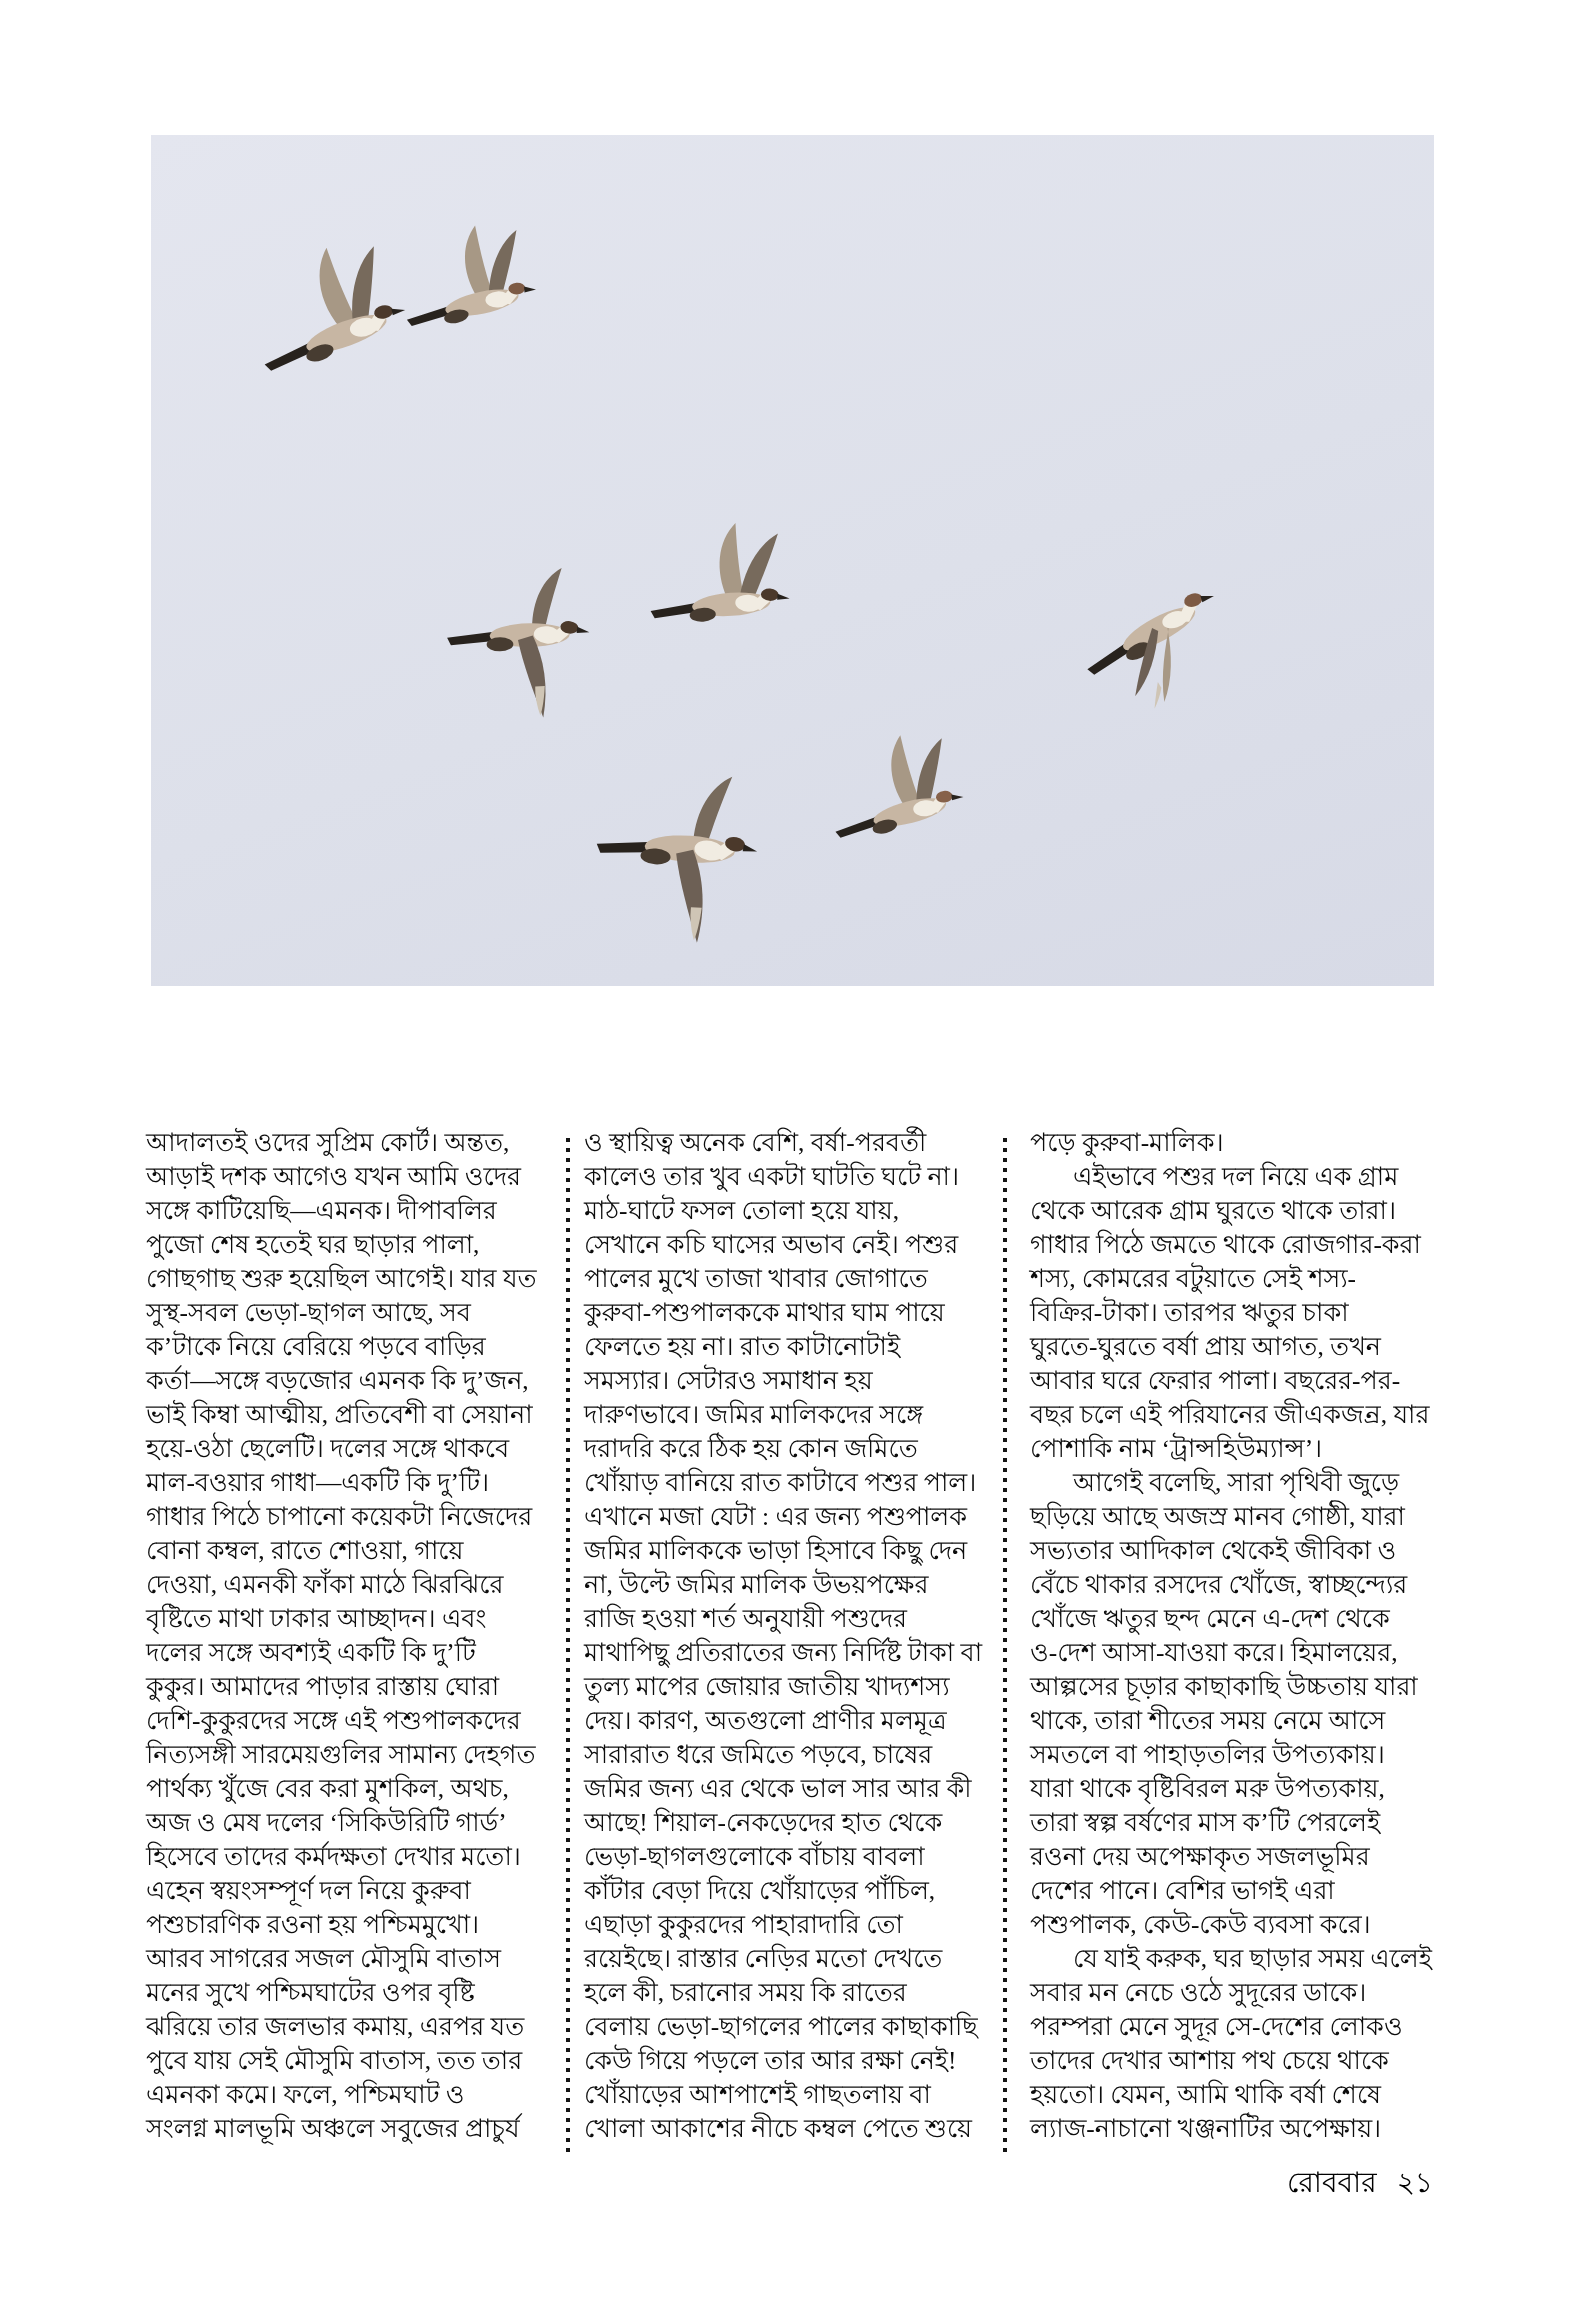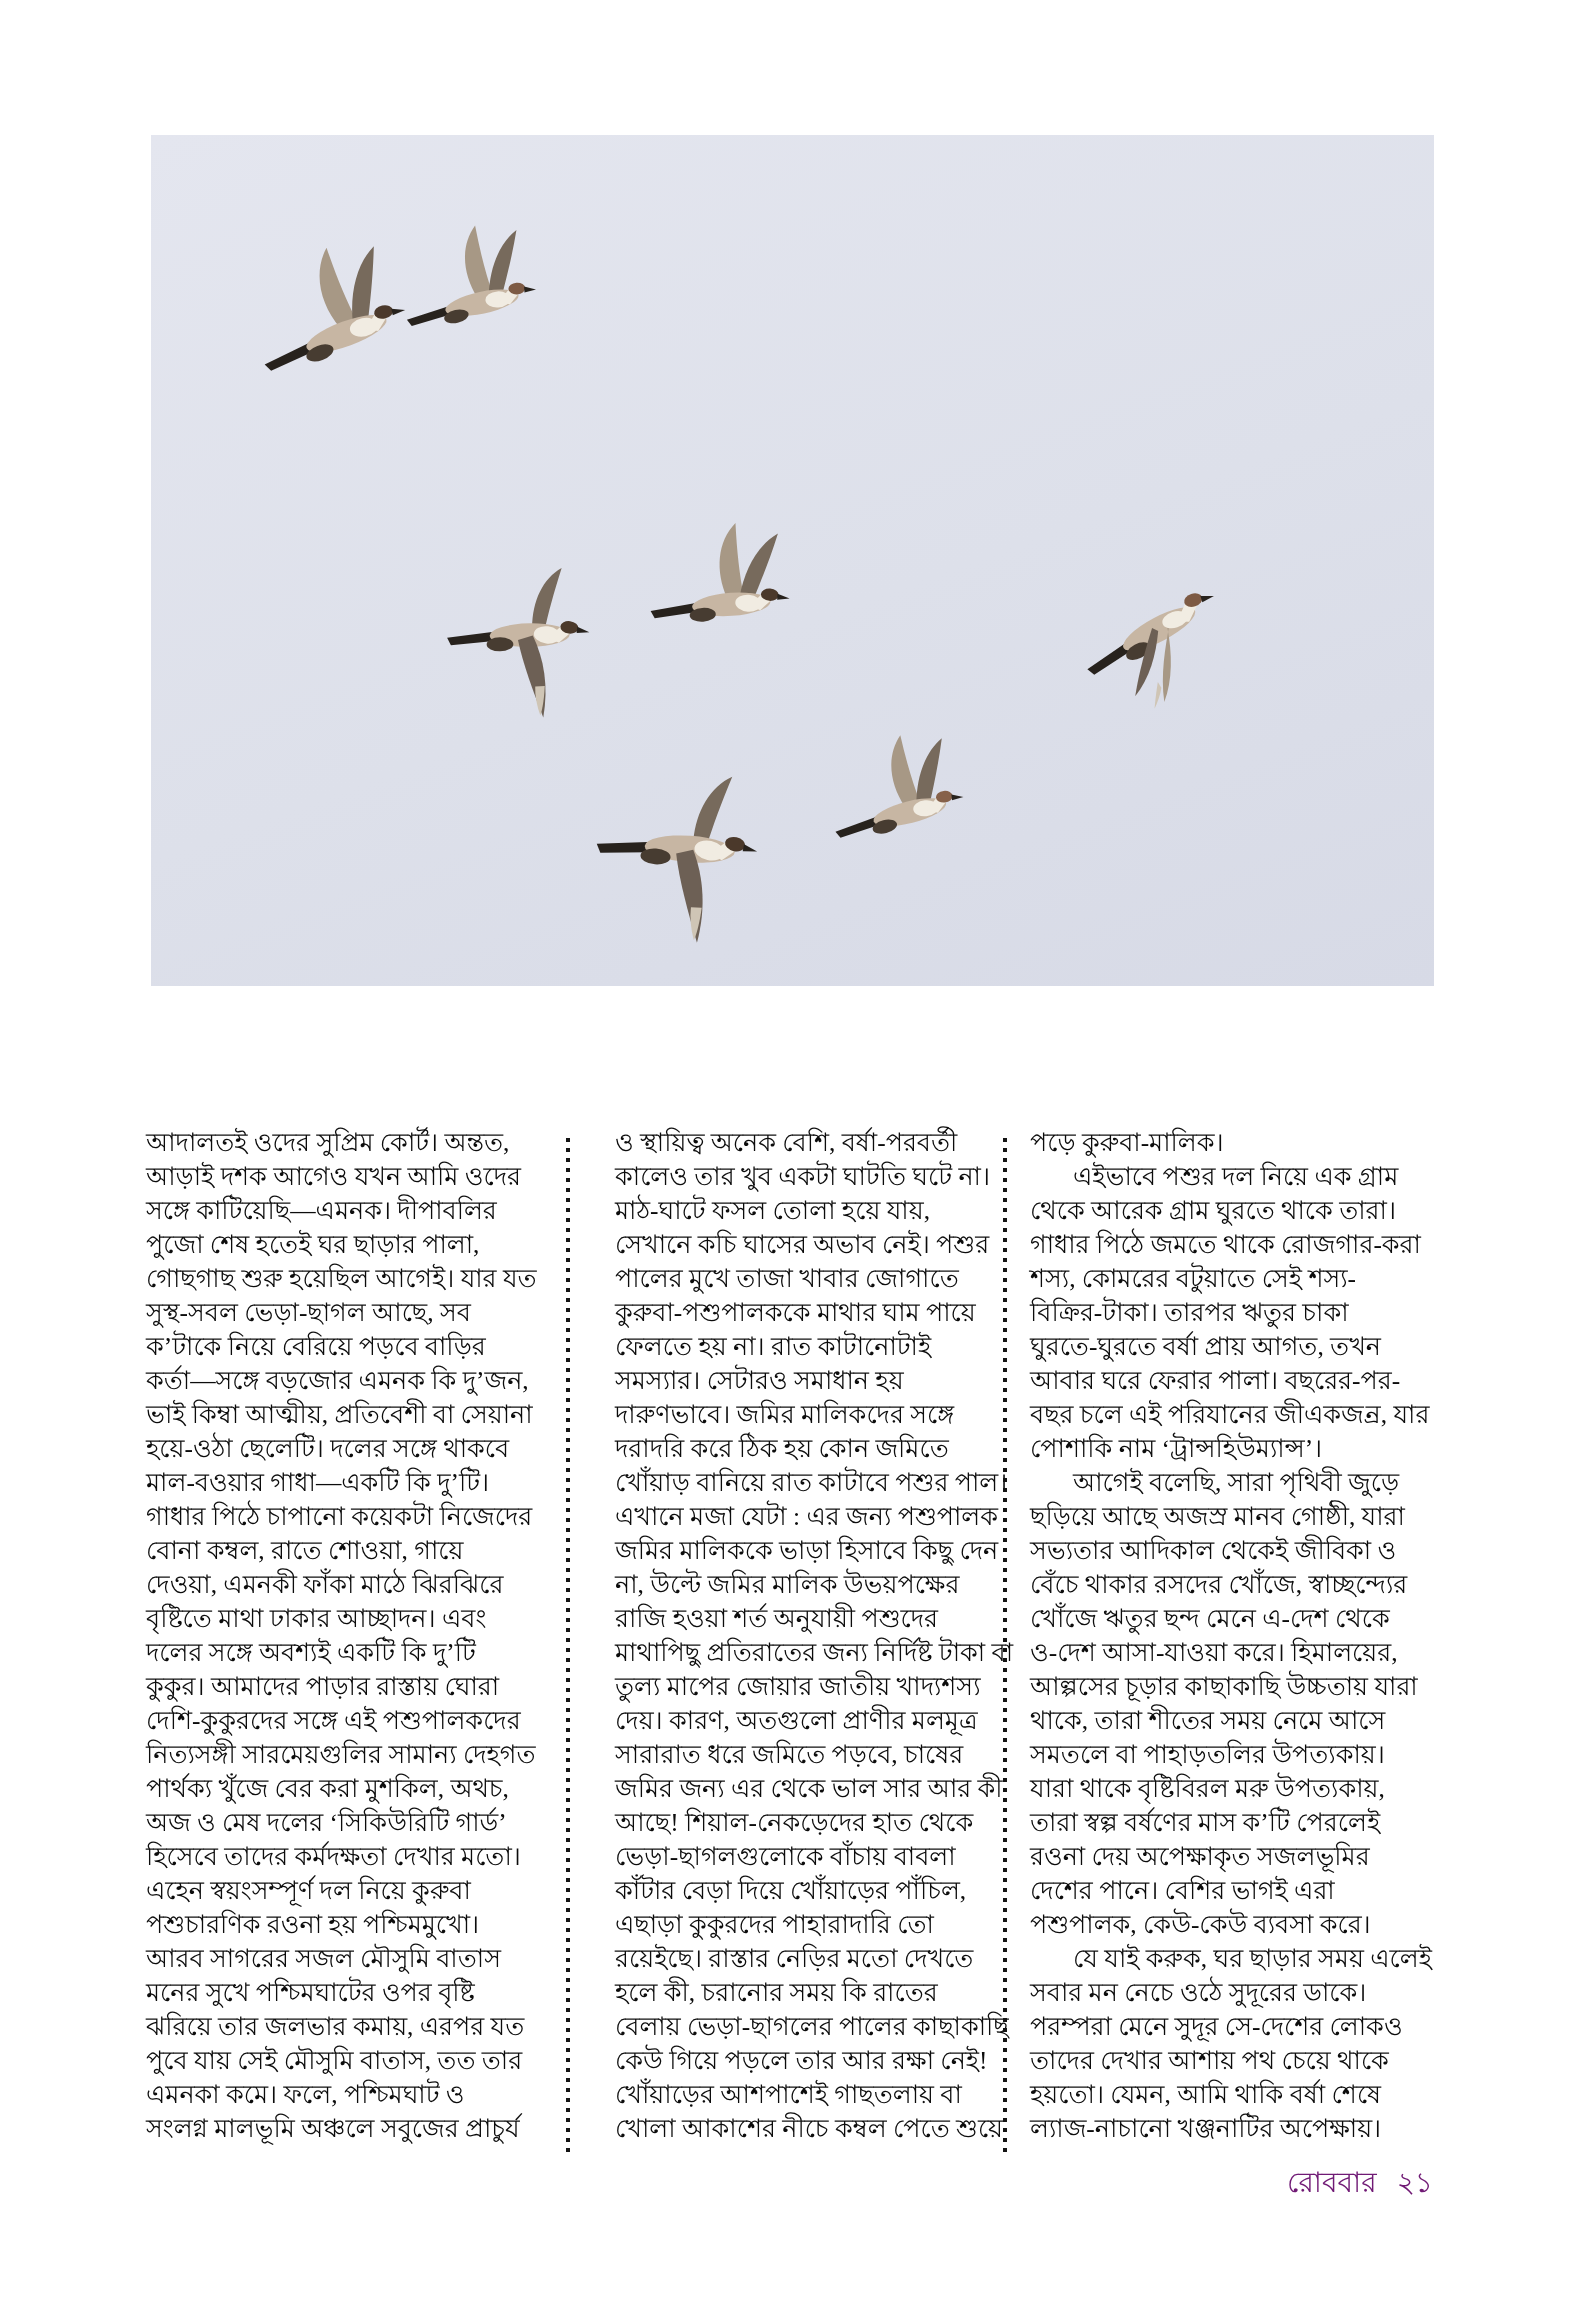--- a/index.html
+++ b/index.html
@@ -39,21 +39,21 @@
   .divider{
     position:absolute;top:1138px;height:1015px;width:3.8px;
     background:repeating-linear-gradient(to bottom,#141414 0px,#141414 3.8px,transparent 3.8px,transparent 10px);
   }
   .divider-1{left:566px;}
   .divider-2{left:1003px;}
   
   .footer{
     position:absolute;left:1030px;top:2166px;width:403px;
     text-align:right;font-size:28px;line-height:34px;
-    color:#701a75;
+    color:#000000;
   }
   .footer .pageno{margin-left:20px;}
 </style>
 </head>
 <body>
 
 <div class="page">
 
   <div class="photo" role="img" aria-label="Flock of seven pintail ducks flying across a pale grey-lavender sky, photographed from below">
     <svg viewBox="0 0 1667 1106" preserveAspectRatio="none">
@@ -136,21 +136,21 @@
       <div class="line">আরব সাগরের সজল মৌসুমি বাতাস</div>
       <div class="line">মনের সুখে পশ্চিমঘাটের ওপর বৃষ্টি</div>
       <div class="line">ঝরিয়ে তার জলভার কমায়, এরপর যত</div>
       <div class="line">পুবে যায় সেই মৌসুমি বাতাস, তত তার</div>
       <div class="line">এমনকা কমে। ফলে, পশ্চিমঘাট ও</div>
       <div class="line">সংলগ্ন মালভূমি অঞ্চলে সবুজের প্রাচুর্য</div>
     </div>
 
   <div class="divider divider-1"></div>
 
-  <div class="col" style="left:615px;width:396px;">
+  <div class="col" style="left:584px;width:396px;">
       <div class="line">ও স্থায়িত্ব অনেক বেশি, বর্ষা-পরবর্তী</div>
       <div class="line">কালেও তার খুব একটা ঘাটতি ঘটে না।</div>
       <div class="line">মাঠ-ঘাটে ফসল তোলা হয়ে যায়,</div>
       <div class="line">সেখানে কচি ঘাসের অভাব নেই। পশুর</div>
       <div class="line">পালের মুখে তাজা খাবার জোগাতে</div>
       <div class="line">কুরুবা-পশুপালককে মাথার ঘাম পায়ে</div>
       <div class="line">ফেলতে হয় না। রাত কাটানোটাই</div>
       <div class="line">সমস্যার। সেটারও সমাধান হয়</div>
       <div class="line">দারুণভাবে। জমির মালিকদের সঙ্গে</div>
       <div class="line">দরাদরি করে ঠিক হয় কোন জমিতে</div>

